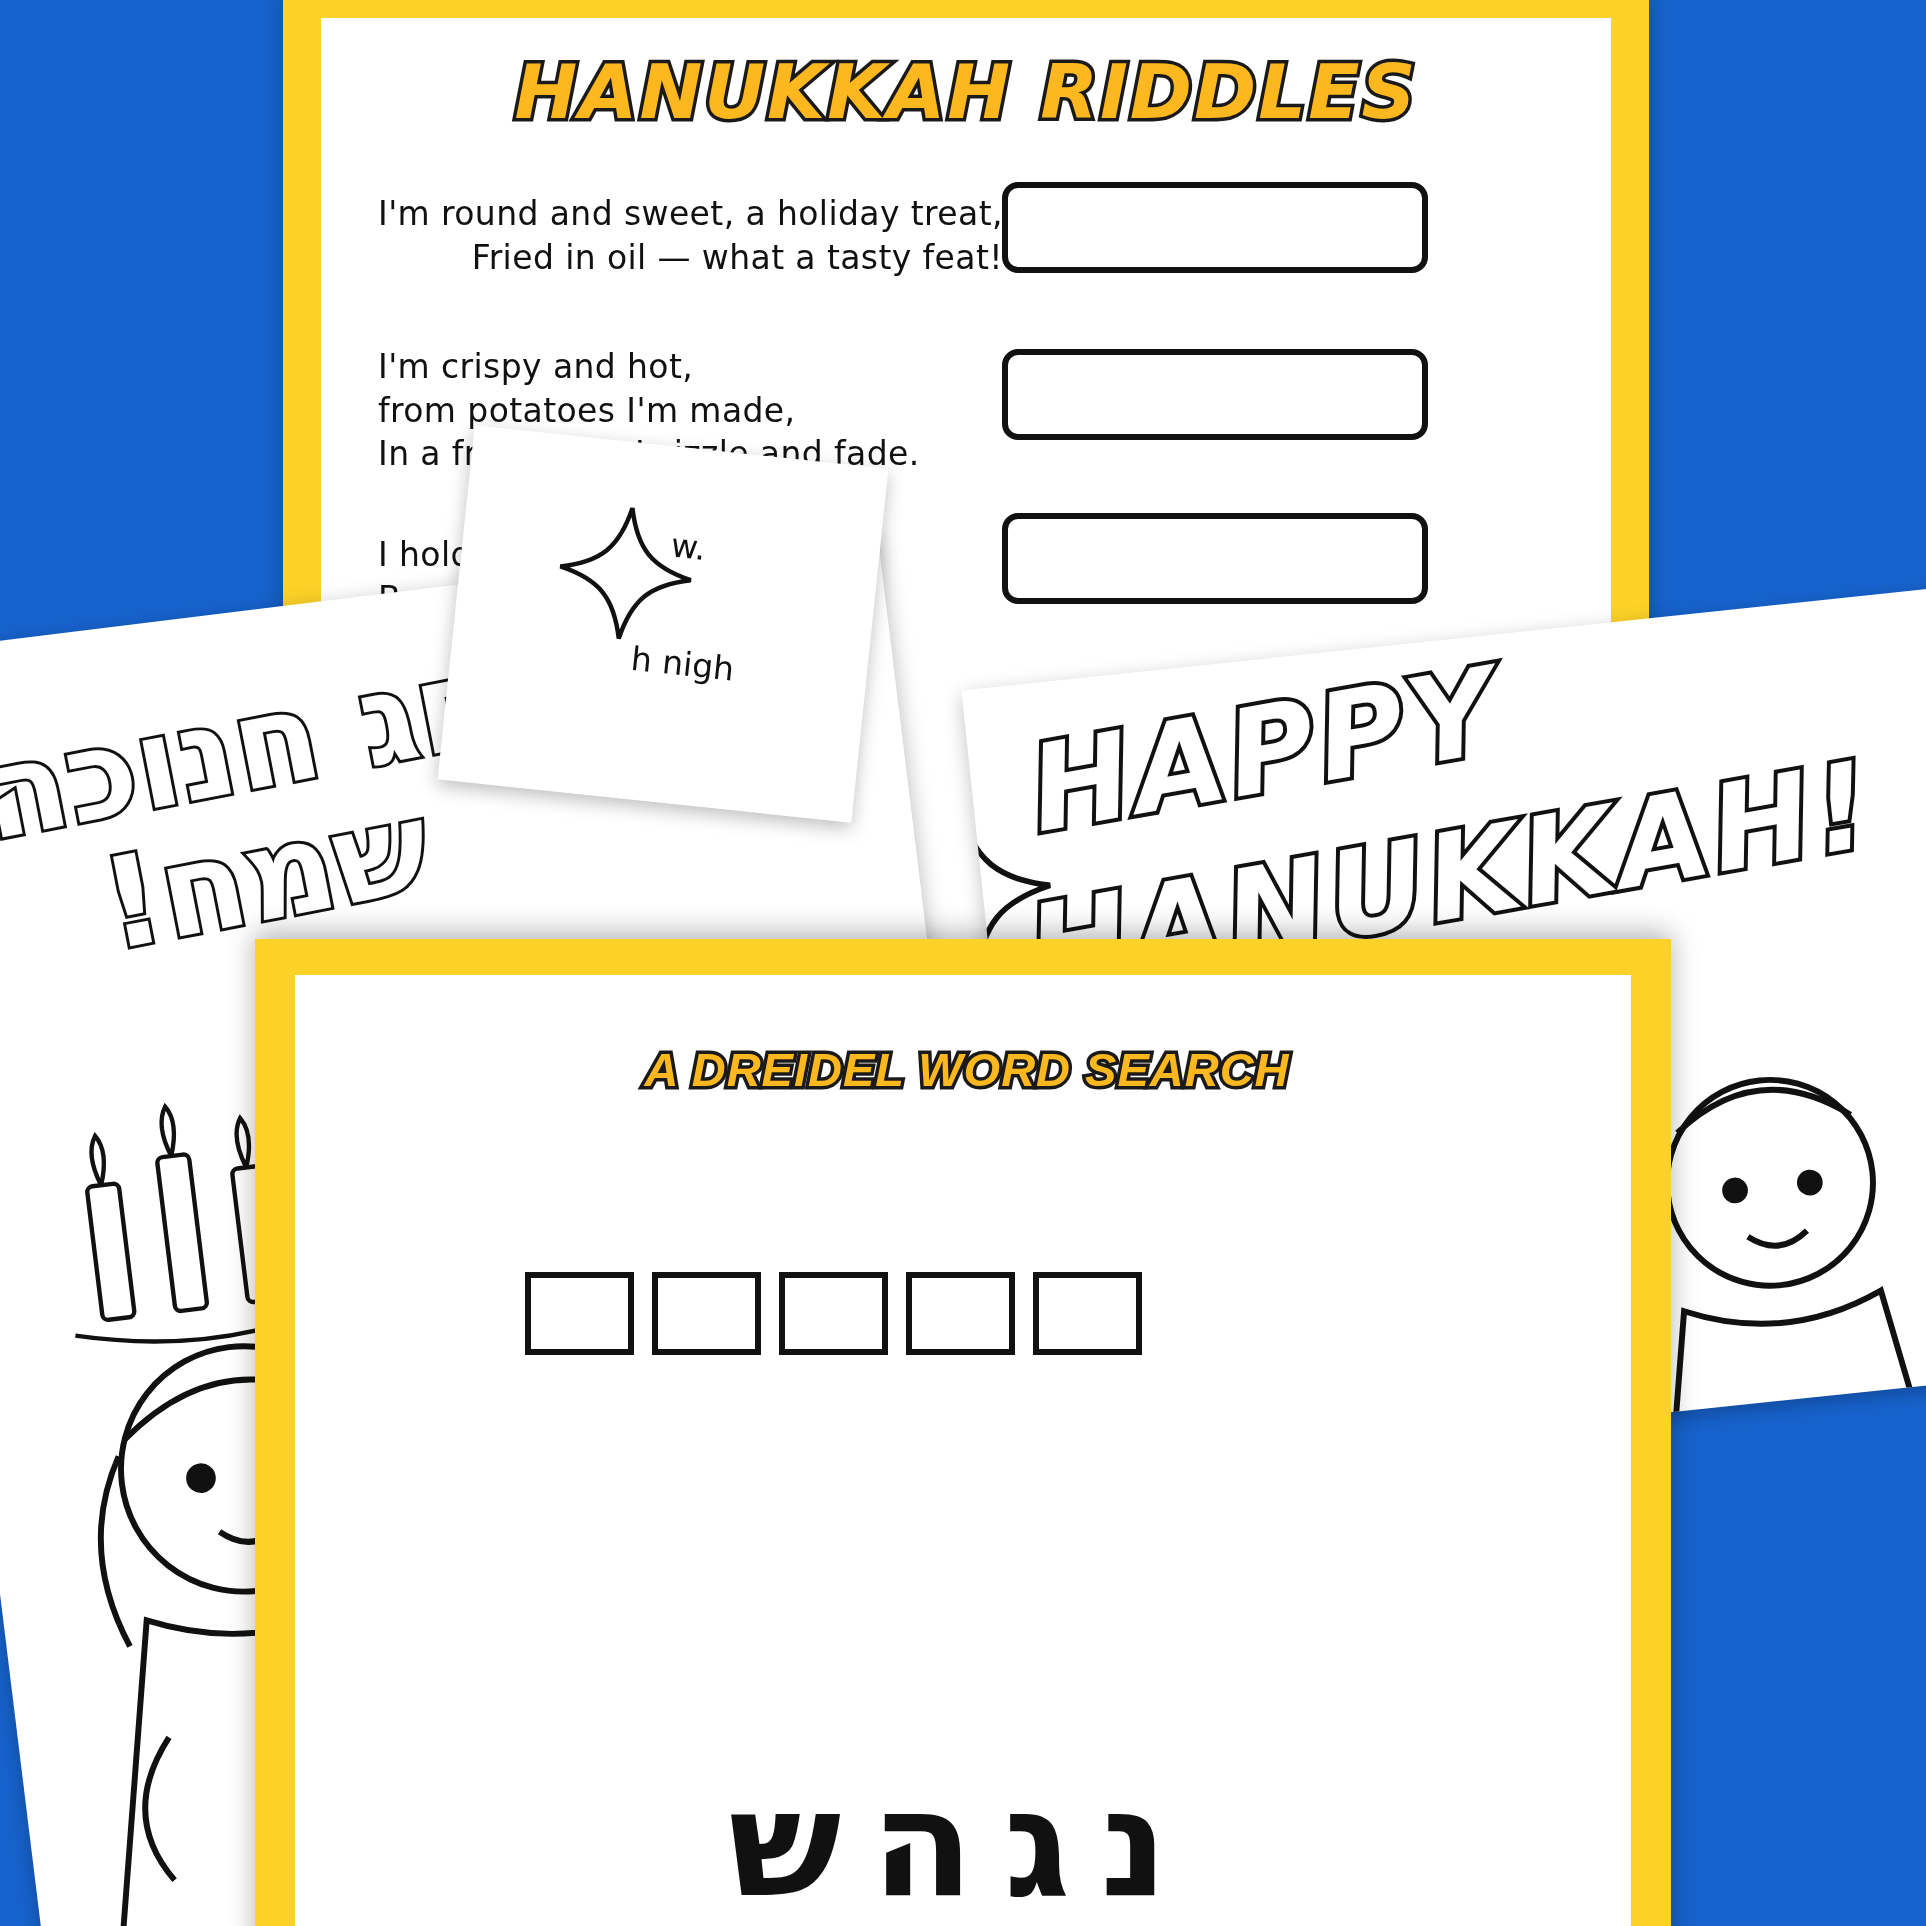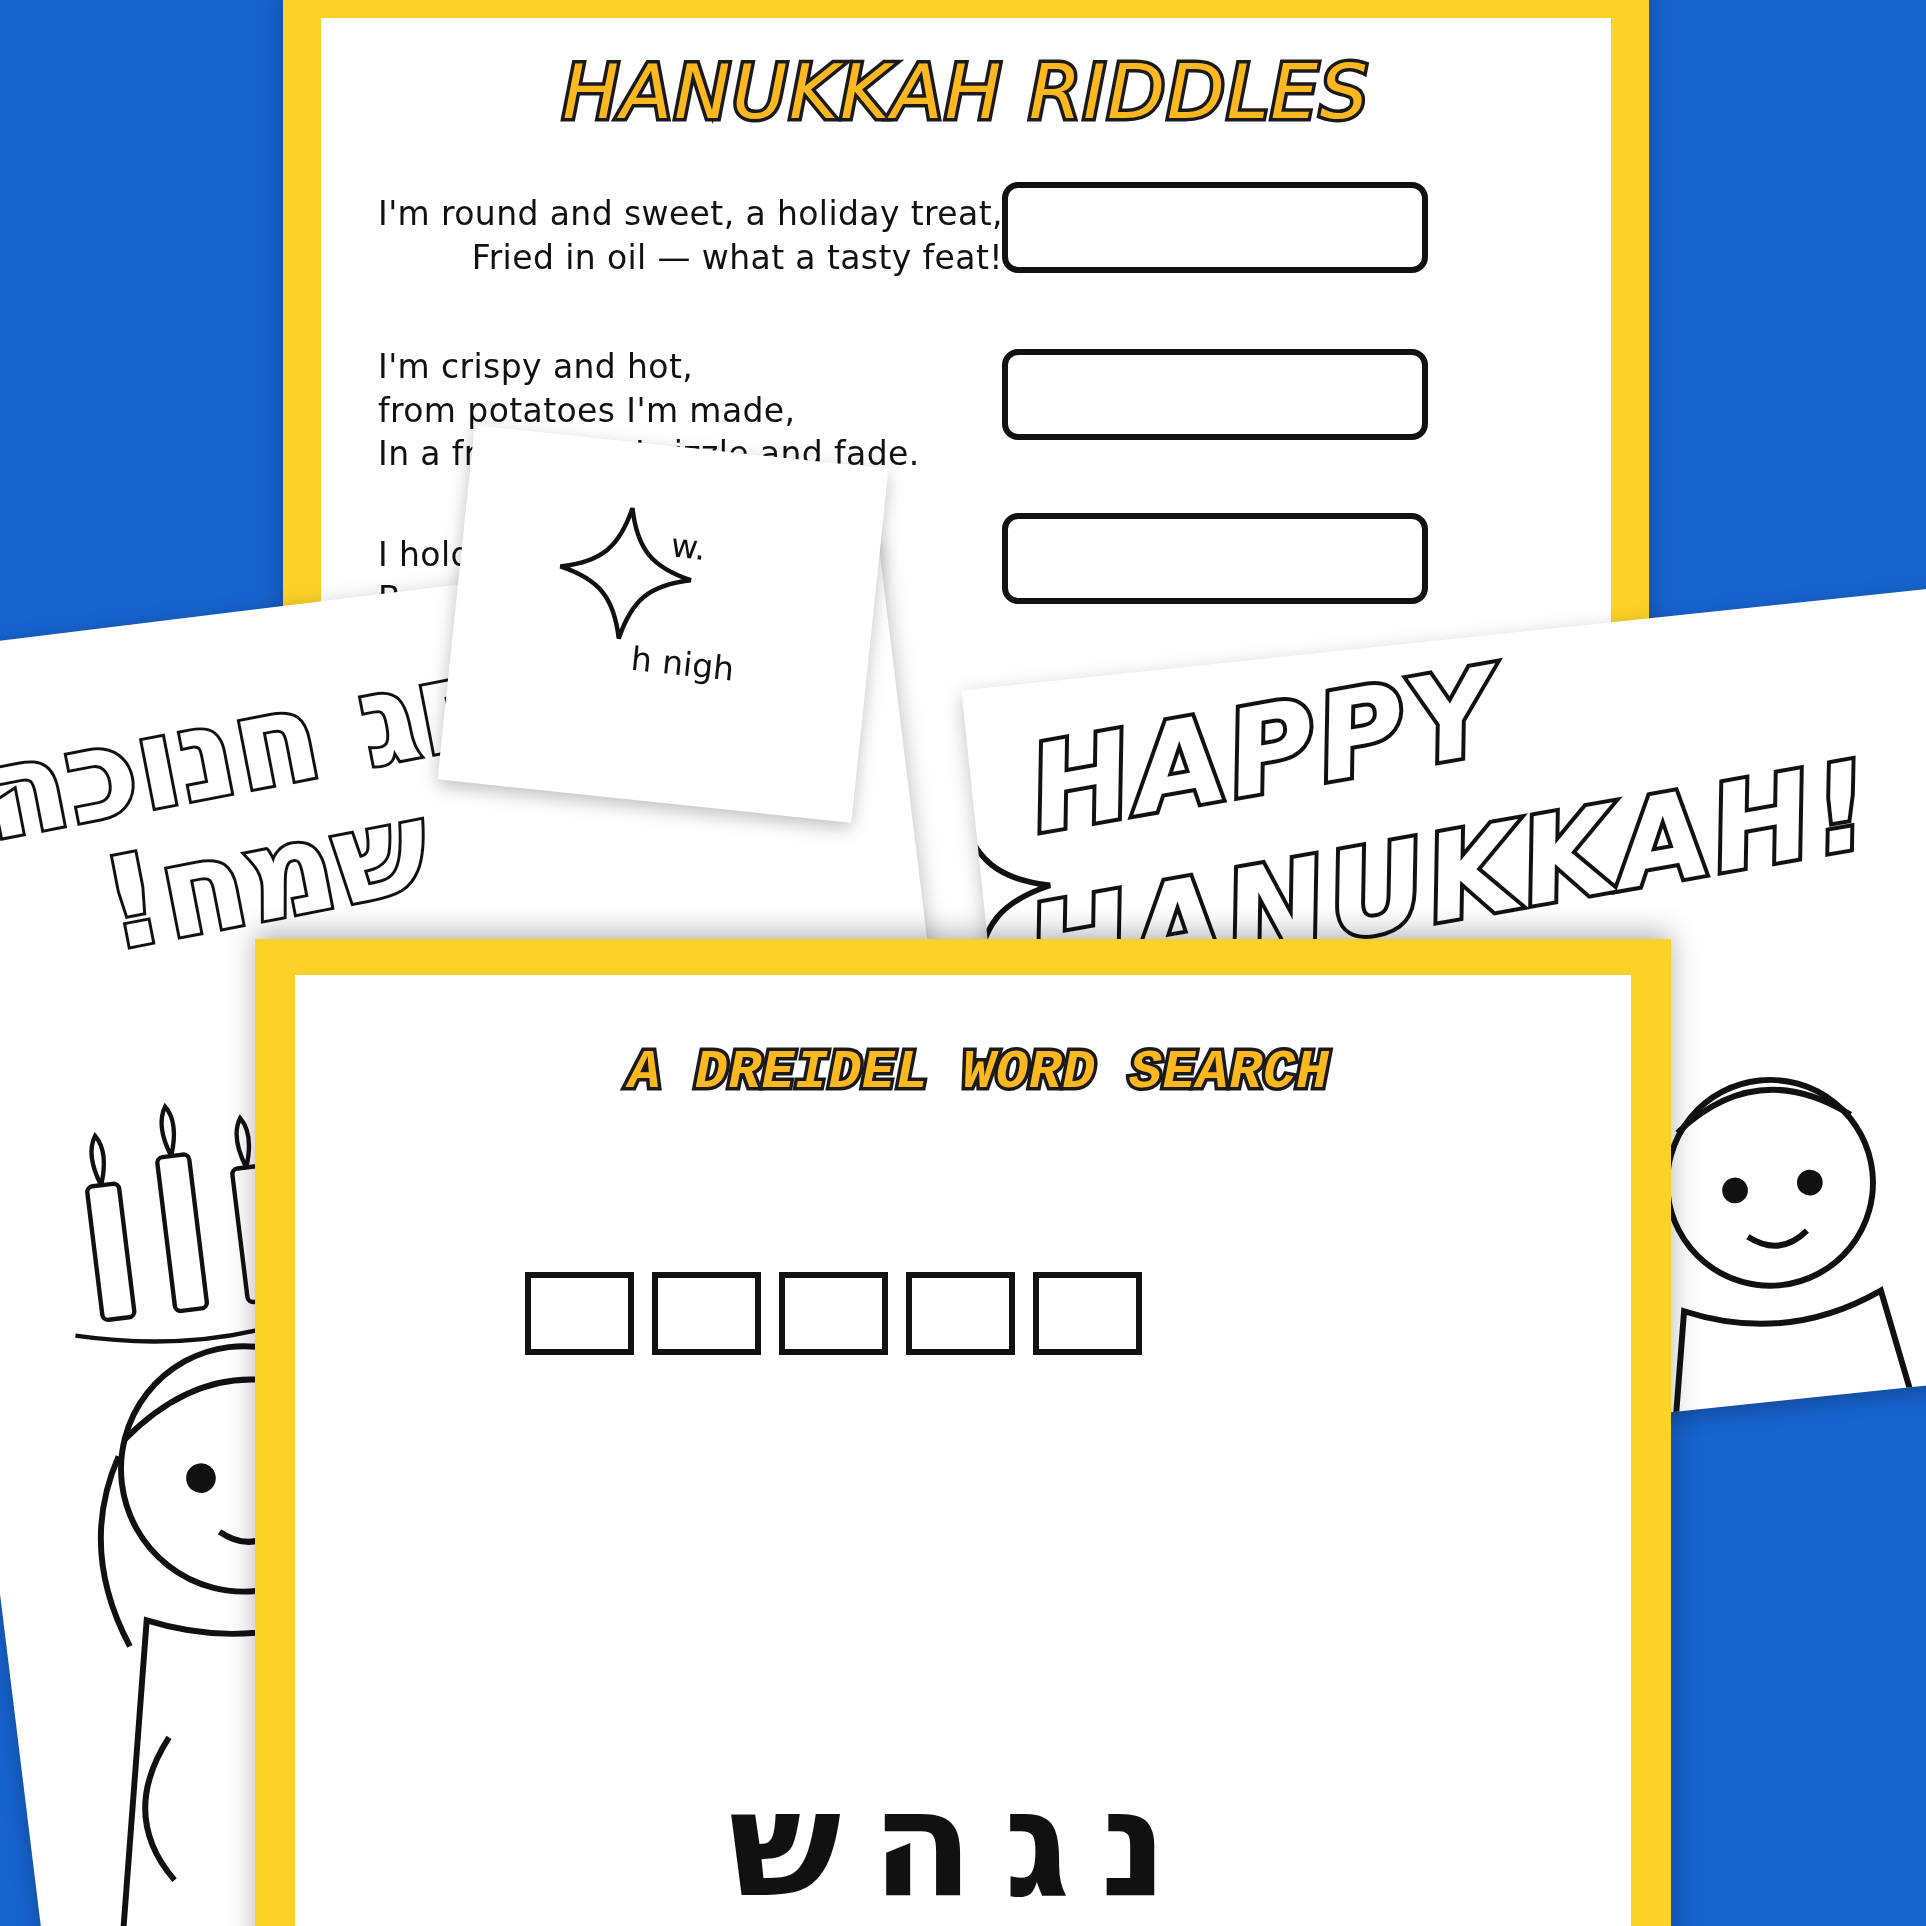--- a/index.html
+++ b/index.html
@@ -38,21 +38,21 @@
     bottom: 0;
     background: #ffffff;
   }
   .riddles-title {
     position: absolute;
     left: 0;
     top: 30px;
     width: 100%;
     text-align: center;
     font-family: "DejaVu Sans", sans-serif;
-    font-weight: normal;
+    font-weight: bold;
     font-style: italic;
     font-size: 75px;
     letter-spacing: 2px;
     color: #fcb81e;
     -webkit-text-stroke: 7px #1a1a1a;
     paint-order: stroke fill;
     white-space: nowrap;
   }
   .riddle-block {
     position: absolute;
@@ -179,28 +179,28 @@
   .ws-inner {
     position: absolute;
     left: 40px;
     top: 36px;
     right: 40px;
     bottom: 0;
     background: #ffffff;
   }
   .ws-title {
     position: absolute;
-    left: 16px;
+    left: 4px;
     top: 67px;
     width: 100%;
     text-align: center;
-    font-family: Liberation Mono, monospace;
+    font-family: Liberation Sans, sans-serif;
     font-weight: bold;
     font-style: italic;
-    font-size: 54px;
+    font-size: 47px;
     letter-spacing: 1px;
     color: #fcb81e;
     -webkit-text-stroke: 7px #1a1a1a;
     paint-order: stroke fill;
     white-space: nowrap;
   }
   .ws-grid-row {
     position: absolute;
     left: 230px;
     top: 297px;

